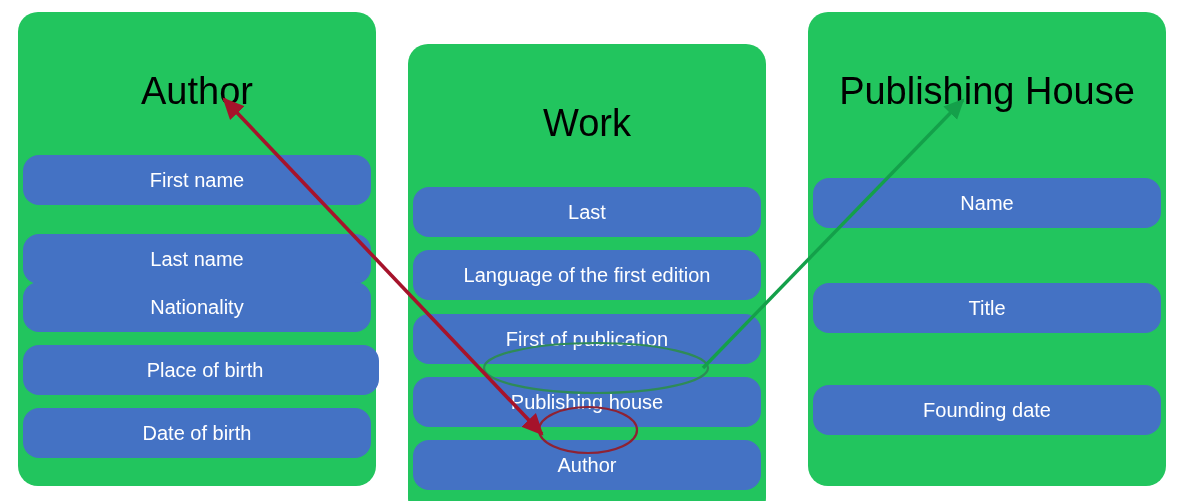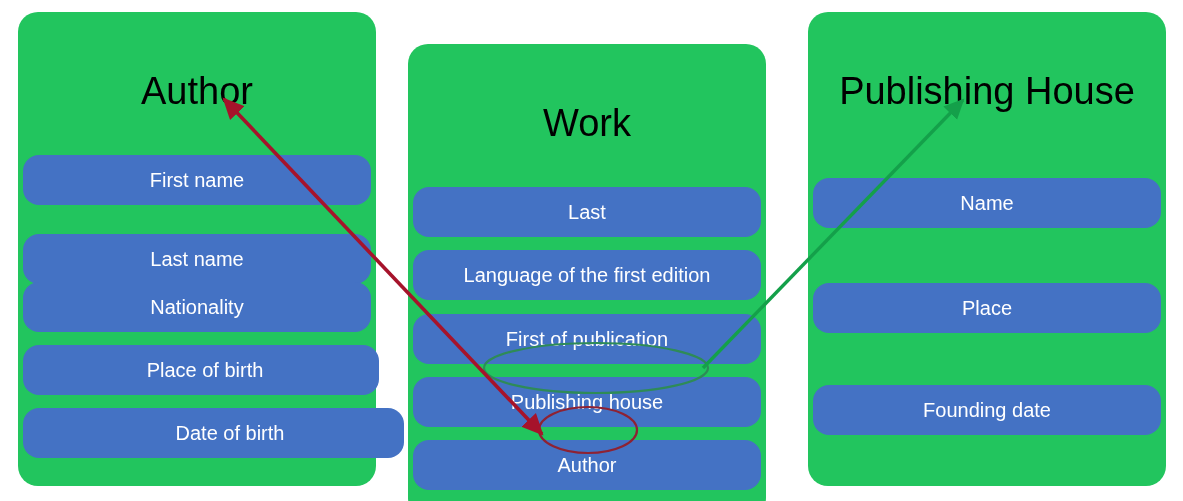--- a/index.html
+++ b/index.html
@@ -61,38 +61,38 @@
 
 <div id="canvas">
 
   <div class="card" style="left:18px; top:12px; width:358px; height:474px;">
     <div class="card-title" style="top:60px;">Author</div>
 
     <div class="field" style="left:5px; top:143px; width:348px; height:50px;">First name</div>
     <div class="field" style="left:5px; top:206px; width:348px; height:50px;margin-top:16px;">Last name</div>
     <div class="field" style="left:5px; top:270px; width:348px; height:50px;">Nationality</div>
     <div class="field" style="left:5px; top:333px; width:348px; height:50px;padding-left:8px;">Place of birth</div>
-    <div class="field" style="left:5px; top:396px; width:348px; height:50px;padding-left:33px;">Date of birth</div>
+    <div class="field" style="left:5px; top:396px; width:348px; height:50px;">Date of birth</div>
   </div>
 
   <div class="card" style="left:408px; top:12px; width:358px; height:474px;margin-top:32px;">
     <div class="card-title" style="top:60px;">Work</div>
 
     <div class="field" style="left:5px; top:143px; width:348px; height:50px;">Last</div>
     <div class="field" style="left:5px; top:206px; width:348px; height:50px;">Language of the first edition</div>
     <div class="field" style="left:5px; top:270px; width:348px; height:50px;">First of publication</div>
     <div class="field" style="left:5px; top:333px; width:348px; height:50px;">Publishing house</div>
     <div class="field" style="left:5px; top:396px; width:348px; height:50px;">Author</div>
   </div>
 
   <div class="card" style="left:808px; top:12px; width:358px; height:474px;">
     <div class="card-title" style="top:60px;">Publishing House</div>
 
     <div class="field" style="left:5px; top:166px; width:348px; height:50px;">Name</div>
-    <div class="field" style="left:5px; top:271px; width:348px; height:50px;">Place</div>
+    <div class="field" style="left:5px; top:271px; width:348px; height:50px;">Title</div>
     <div class="field" style="left:5px; top:373px; width:348px; height:50px;">Founding date</div>
   </div>
 
   <svg class="overlay" viewBox="0 0 1183 501">
     <defs>
       <marker id="arrow-red-end" markerWidth="7" markerHeight="7" refX="5.4" refY="3.1" orient="auto" markerUnits="strokeWidth">
         <path d="M0,0.3 L6,3.1 L0,5.9 z" fill="#a6132b"></path>
       </marker>
       <marker id="arrow-red-start" markerWidth="7" markerHeight="7" refX="5.4" refY="3.1" orient="auto-start-reverse" markerUnits="strokeWidth">
         <path d="M0,0.3 L6,3.1 L0,5.9 z" fill="#a6132b"></path>

